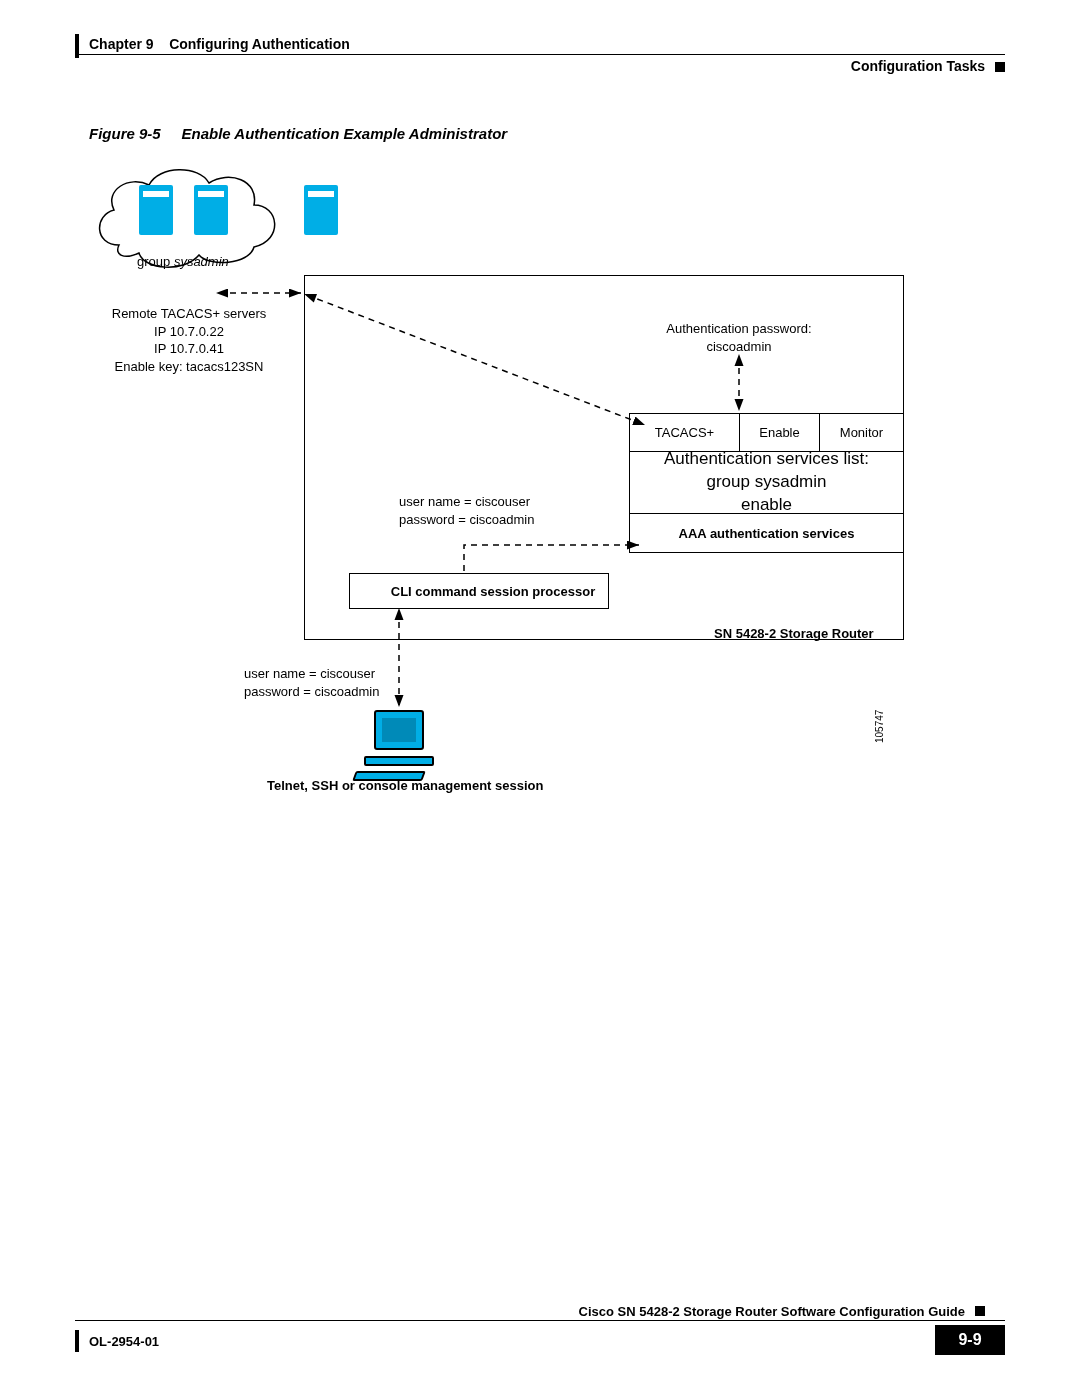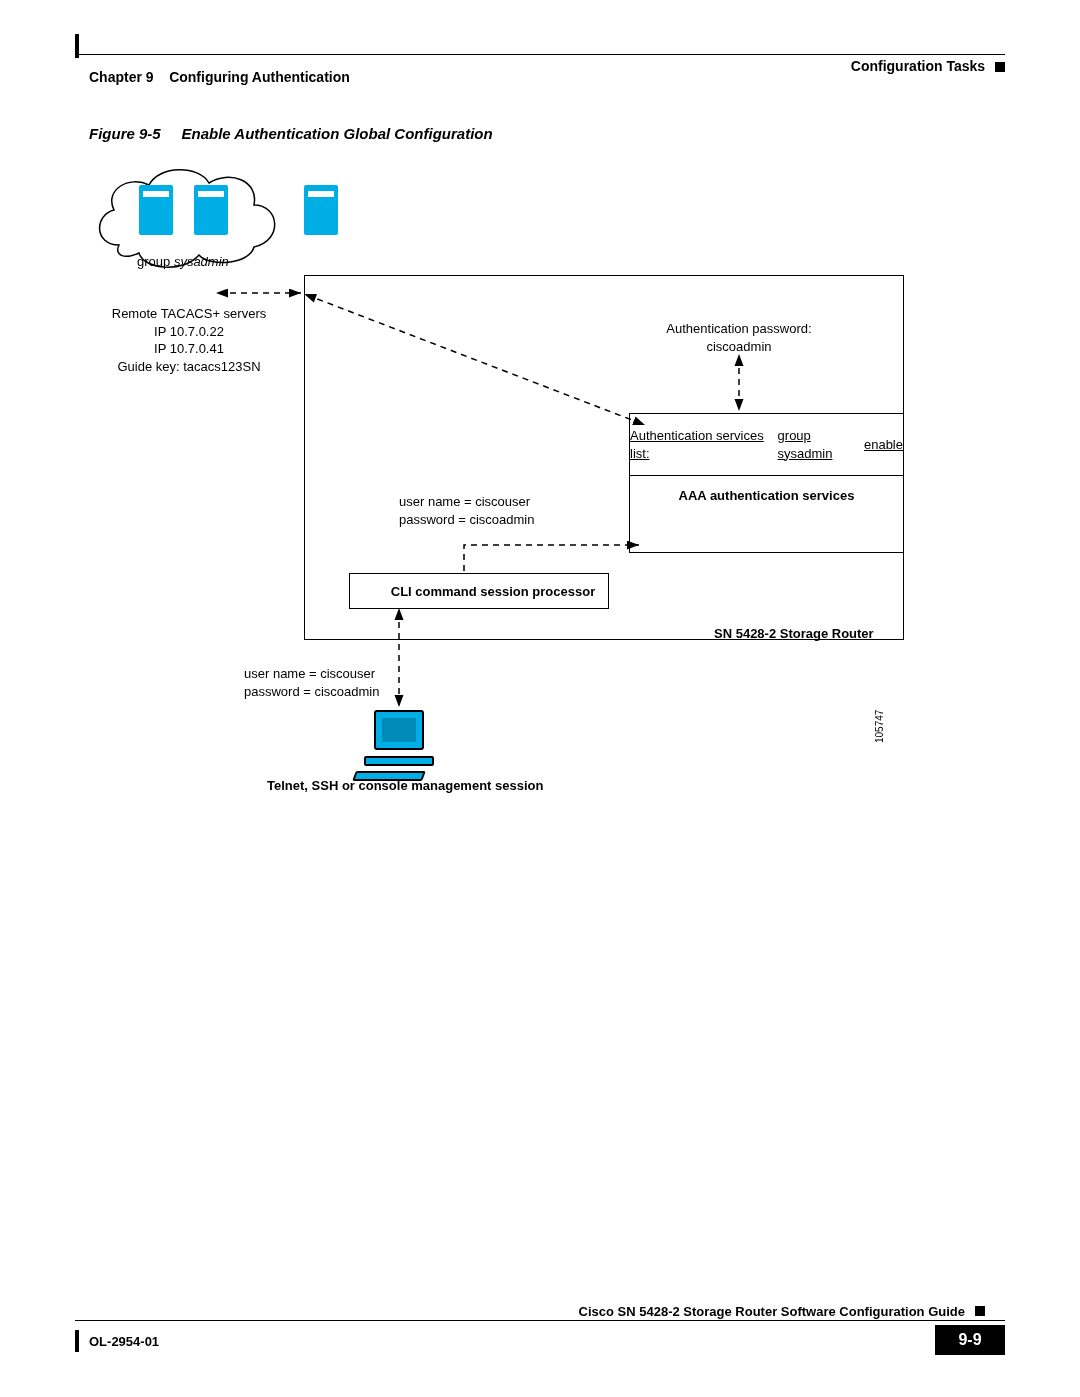--- a/index.html
+++ b/index.html
@@ -21,21 +21,21 @@
   
   .hdr-left-bar {
     position: absolute;
     left: 0; top: 4px;
     width: 4px; height: 24px;
     background: #000;
   }
   .hdr-chapter {
     position: absolute;
     left: 14px; top: 6px;
-    font-size: 14px; font-weight: bold; margin-top: 33px;
+    font-size: 14px; font-weight: bold;
   }
   .hdr-right {
     position: absolute;
     right: 0; top: 28px;
     font-size: 14px; font-weight: bold;
   }
   .hdr-sq {
     display: inline-block;
     width: 10px; height: 10px;
     background: #000;
@@ -136,26 +136,25 @@
     font-size: 13px;
   }
   .aaa-cell:last-child { border-right: none; }
   .aaa-c1 { flex: 0 0 110px; }
   .aaa-c2 { flex: 0 0 80px; }
   .aaa-c3 { flex: 1; }
   .aaa-row2 {
     height: 62px;
     border-bottom: 1.5px solid #000;
     display: flex;
-    flex-direction: row;
-    align-items: center;
-    justify-content: center;
-    font-size: 13px;
+    flex-direction: column;
+    align-items: center;
+    justify-content: center;
+    font-size: 17px;
     line-height: 1.35;
-    text-decoration: underline;
   }
   .aaa-row3 {
     height: 38px;
     display: flex;
     align-items: center;
     justify-content: center;
     font-size: 13px;
     font-weight: bold;
   }
 
@@ -281,21 +280,21 @@
     <span>Configuring Authentication</span>
   </div>
   <div class="hdr-line"></div>
   <div class="hdr-right">
     <span>Configuration Tasks</span>
     <span class="hdr-sq"></span>
   </div>
 
   <div class="fig-cap">
     <span class="num">Figure 9-5</span>&nbsp;&nbsp;&nbsp;&nbsp;
-    <span>Enable Authentication Global Configuration</span>
+    <span>Enable Authentication Example Administrator</span>
   </div>
 
   <div class="diagram">
 
     <div class="cloud">
       <svg width="200" height="130" viewBox="0 0 200 130">
         <path d="M30 90 C5 90 5 60 25 55 C15 35 40 20 60 30 C70 10 110 10 120 28 C140 15 170 25 165 50 C190 50 195 85 165 92 C160 110 120 112 110 100 C95 118 55 115 50 98 C35 105 25 100 30 90 Z" fill="#fff" stroke="#000" stroke-width="1.5"></path>
       </svg>
       <div class="server-mini s1"></div>
       <div class="server-mini s2"></div>
@@ -304,31 +303,36 @@
       <span>group</span>
       <span class="ital">sysadmin</span>
     </div>
 
     <div class="server-solo"></div>
 
     <div class="label" style="left:10px; top:150px; text-align:center; width:180px;">
       <div>Remote TACACS+ servers</div>
       <div>IP 10.7.0.22</div>
       <div>IP 10.7.0.41</div>
-      <div>Guide key: tacacs123SN</div>
+      <div>Enable key: tacacs123SN</div>
     </div>
 
     <div class="router-box"></div>
 
     <div class="label" style="left:545px; top:165px; text-align:center; width:210px;">
       <div>Authentication password:</div>
       <div>ciscoadmin</div>
     </div>
 
     <div class="aaa-box">
+      <div class="aaa-row1">
+        <div class="aaa-cell aaa-c1">TACACS+</div>
+        <div class="aaa-cell aaa-c2">Enable</div>
+        <div class="aaa-cell aaa-c3">Monitor</div>
+      </div>
       <div class="aaa-row2">
         <div>Authentication services list:</div>
         <div>group sysadmin</div>
         <div>enable</div>
       </div>
       <div class="aaa-row3">AAA authentication services</div>
     </div>
 
     <div class="label" style="left:310px; top:338px;">
       <div>user name =  ciscouser</div>

